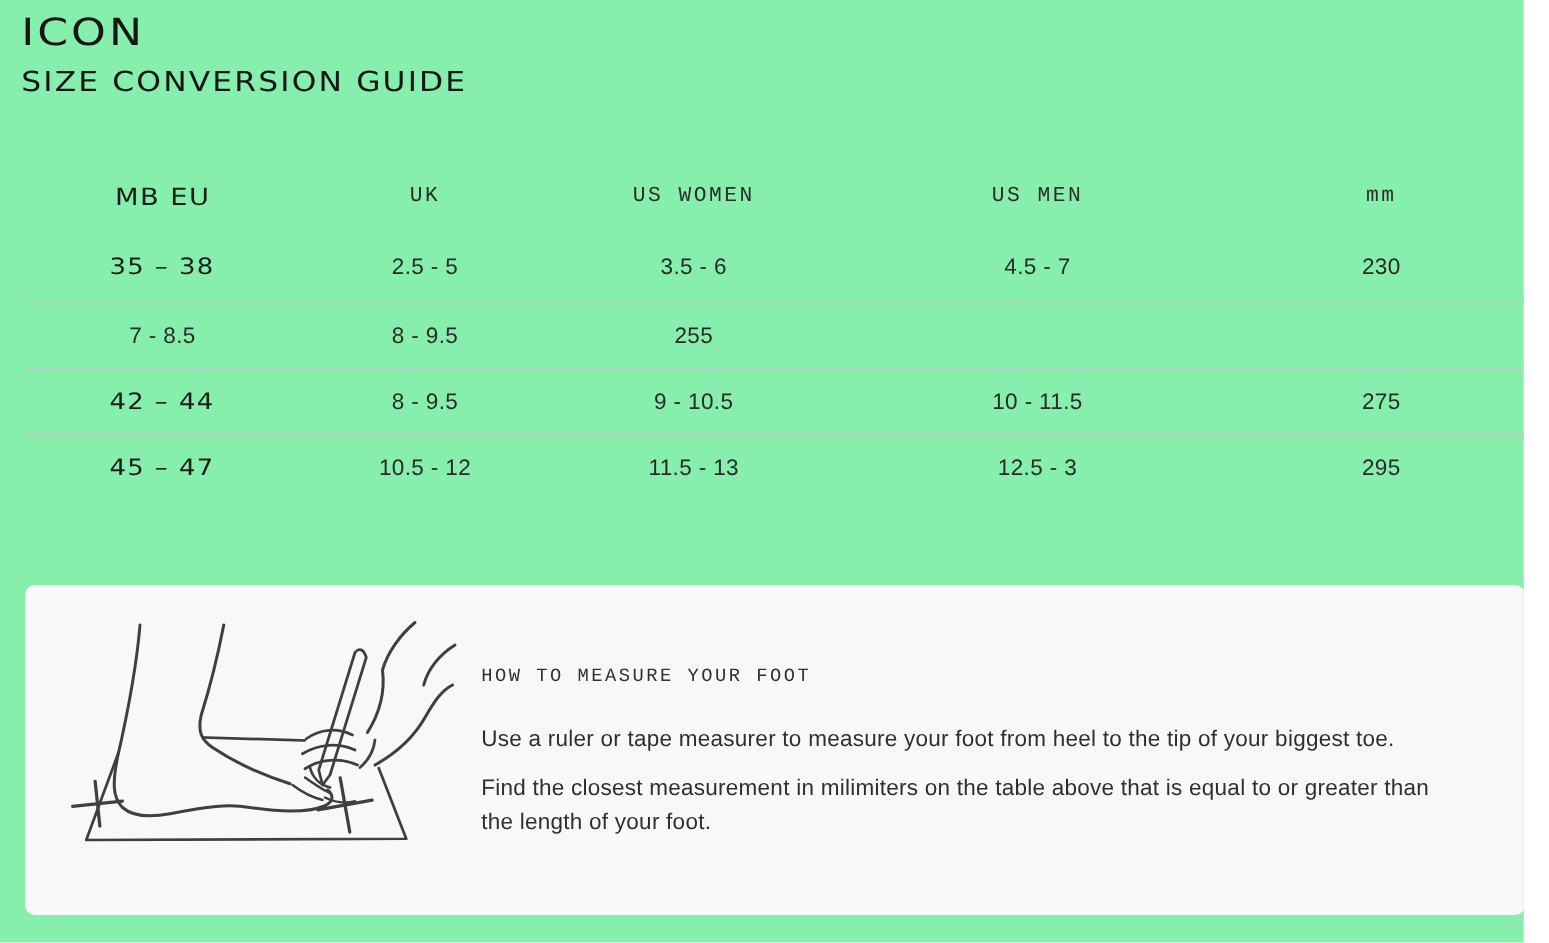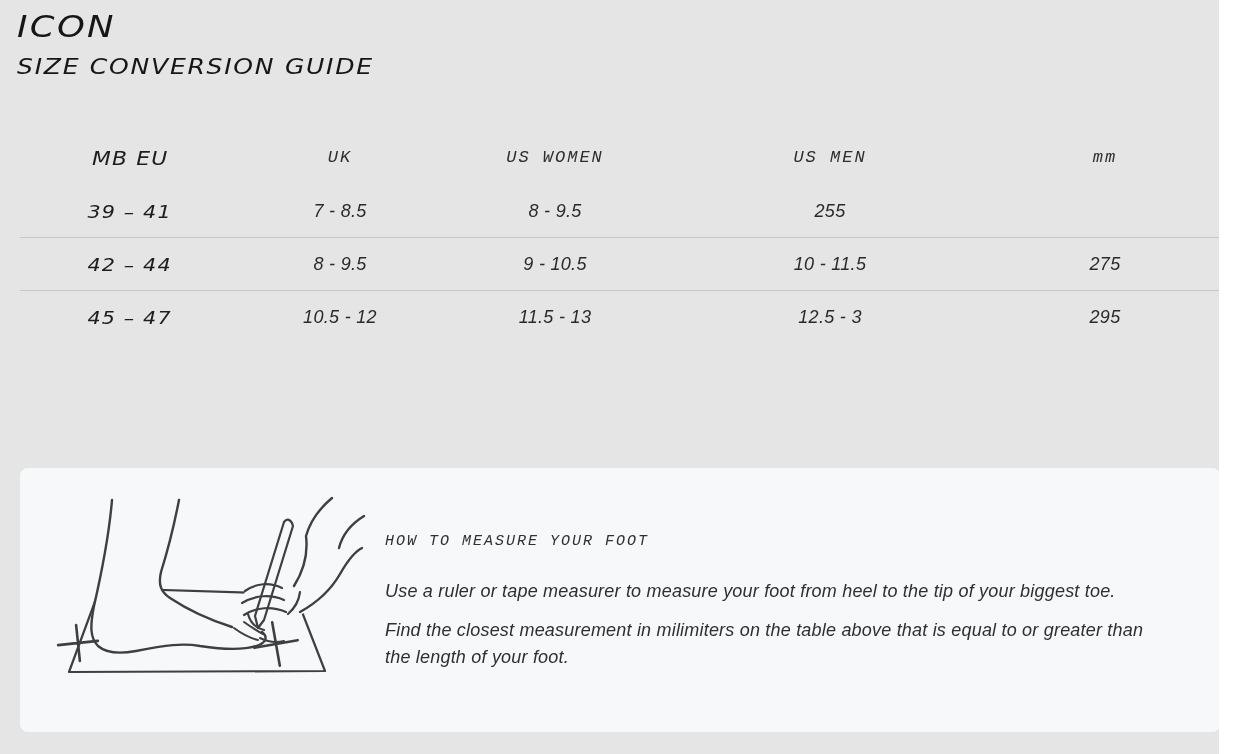--- a/index.html
+++ b/index.html
@@ -1,20 +1,20 @@
 <!DOCTYPE html>
 <html><head>
 <meta charset="utf-8">
 <style>
   * { margin:0; padding:0; box-sizing:border-box; }
   html,body { background:#ffffff; }
   .page {
     position:relative; width:1219px; height:754px;
-    background:#e5e5e5; overflow:hidden;
-    font-family:"Liberation Sans", sans-serif; color:#2c2c2c;font-style:italic;
+    background:#86efac; overflow:hidden;
+    font-family:"Liberation Sans", sans-serif; color:#2c2c2c;
   }
   
   .brand { position:absolute; left:17px; top:8px; }
   .brand-title {
     font-family:"DejaVu Sans", sans-serif; font-size:30px; font-weight:400;
     color:#161616; letter-spacing:2px; line-height:38px;
     display:inline-block; transform:scaleX(1.18); transform-origin:left center;
   }
   .brand-subtitle {
     font-family:"DejaVu Sans", sans-serif; font-size:22px; font-weight:400;
@@ -75,23 +75,29 @@
 
   <div class="size-table">
     <div class="trow thead">
       <div><span class="ext-h">MB EU</span></div>
       <div><span class="mono-h">UK</span></div>
       <div><span class="mono-h">US WOMEN</span></div>
       <div><span class="mono-h">US MEN</span></div>
       <div><span class="mono-h">mm</span></div>
     </div>
 
+    <div class="trow tbody-row first">
+      <div class="cell-eu"><span>35 – 38</span></div>
+      <div class="cell-num">2.5 - 5</div>
+      <div class="cell-num">3.5 - 6</div>
+      <div class="cell-num">4.5 - 7</div>
+      <div class="cell-num">230</div>
+    </div>
 
     <div class="trow tbody-row">
-      <div class="cell-eu"><span>39 – 41</span></div>
       <div class="cell-num">7 - 8.5</div>
       <div class="cell-num">8 - 9.5</div>
       <div class="cell-num">255</div>
     </div>
 
     <div class="trow tbody-row">
       <div class="cell-eu"><span>42 – 44</span></div>
       <div class="cell-num">8 - 9.5</div>
       <div class="cell-num">9 - 10.5</div>
       <div class="cell-num">10 - 11.5</div>

